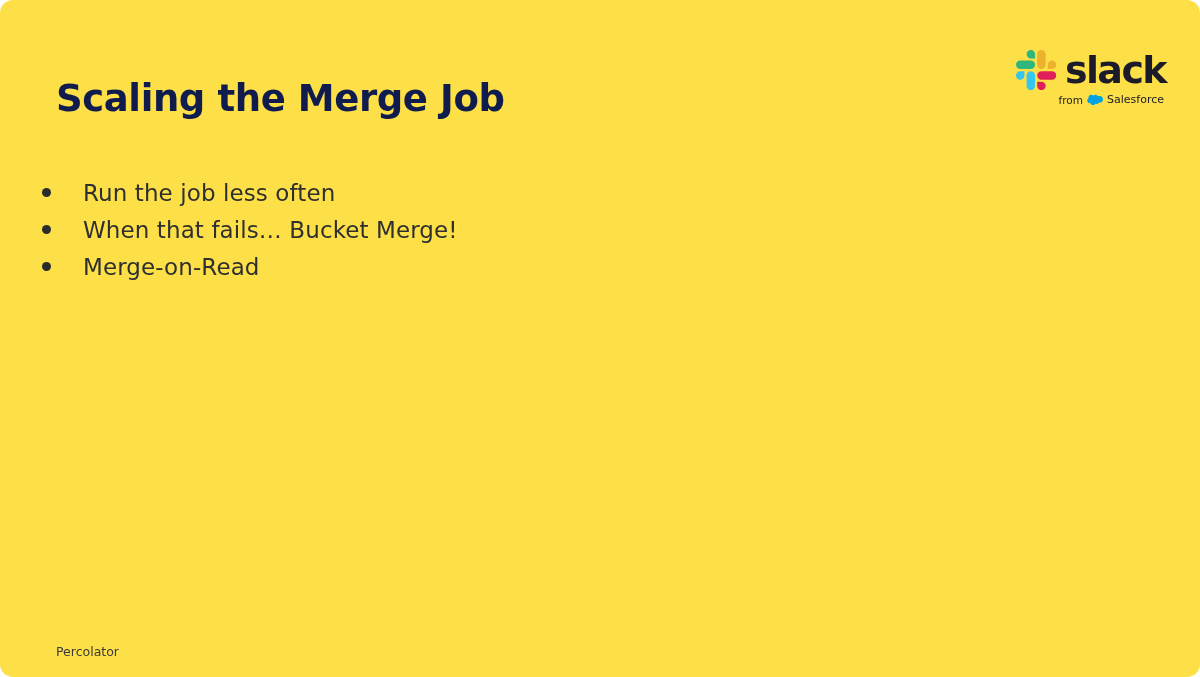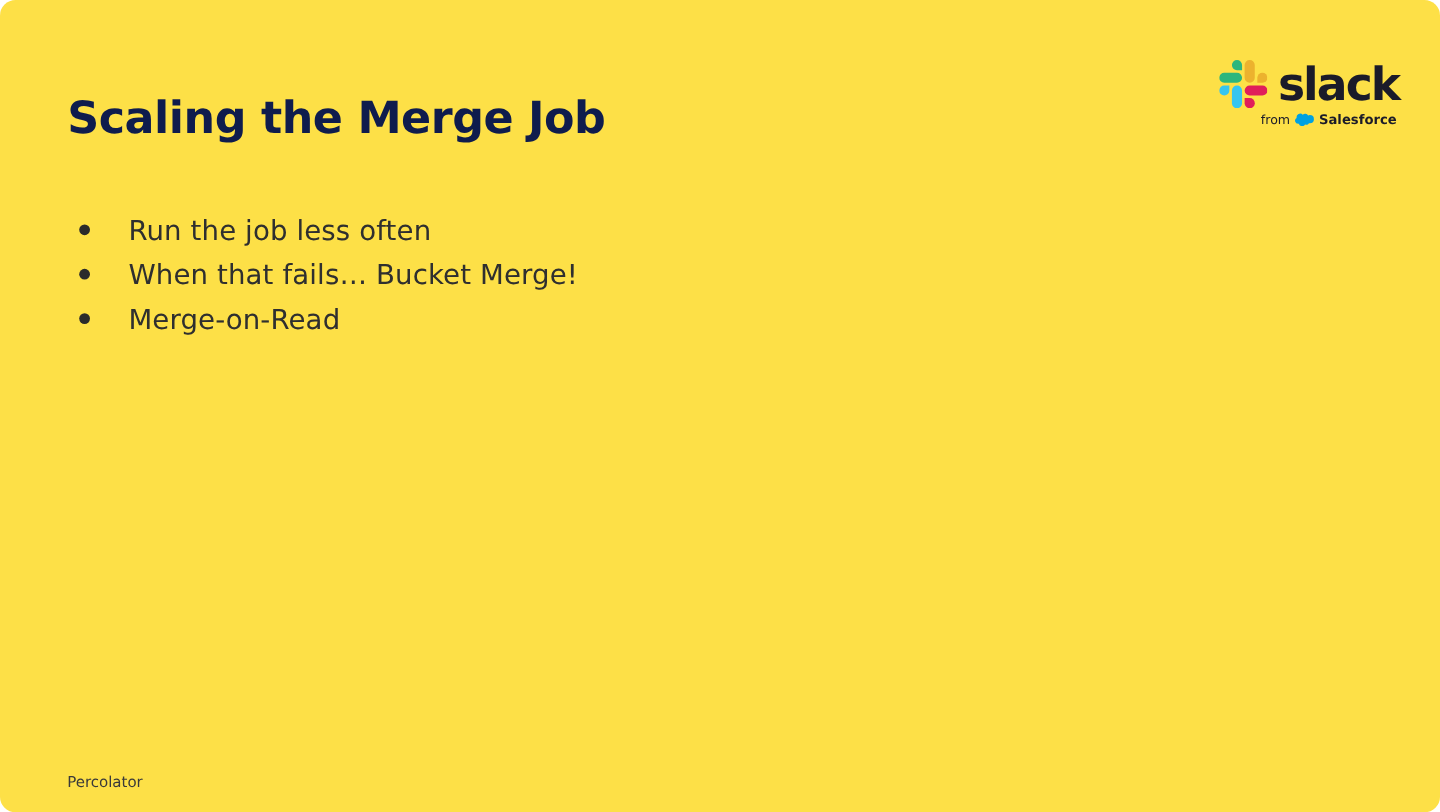--- a/index.html
+++ b/index.html
@@ -27,21 +27,21 @@
     top: 52px;
     font-size: 37px;
     font-weight: bold;
     letter-spacing: -0.4px;
     color: #0f1c4d;
     font-family: "DejaVu Sans", sans-serif;
     white-space: nowrap;
   }
   .bullet-list {
     position: absolute;
-    left: 66px;
+    left: 42px;
     top: 180px;
     width: 700px;
     list-style: none;
     margin: 0;
     padding: 0;
   }
   .bullet-item {
     display: flex;
     align-items: baseline;
     margin-bottom: 11px;
@@ -111,21 +111,21 @@
     font-family: "DejaVu Sans", sans-serif;
     margin-right: 4px;
   }
   .sf-cloud {
     width: 16px;
     height: 11px;
     margin-right: 4px;
   }
   .brand-sub-name {
     font-size: 11px;
-    font-weight: bold;
+    font-weight: normal;
     color: #1b1b29;
     font-family: "DejaVu Sans", sans-serif;
   }
 </style>
 </head>
 <body>
 
 <div class="slide">
 
   <h1 class="slide-title">Scaling the Merge Job</h1>

